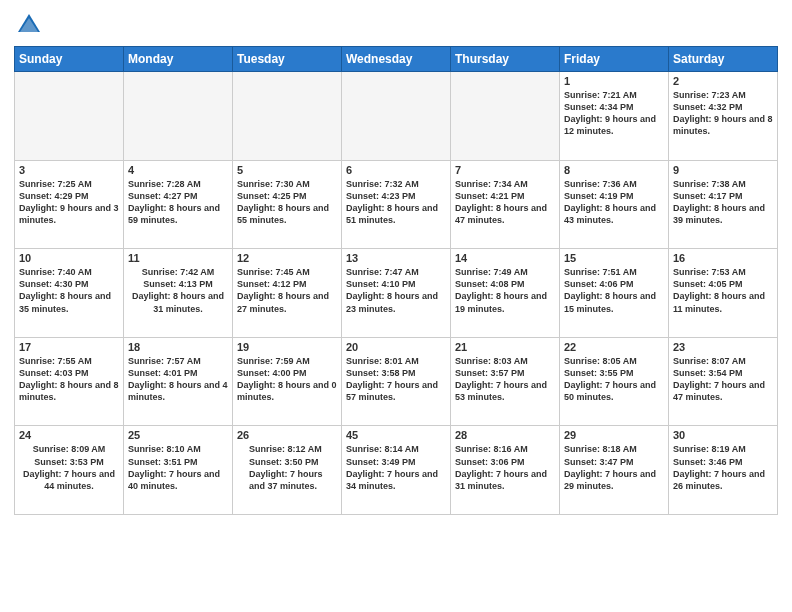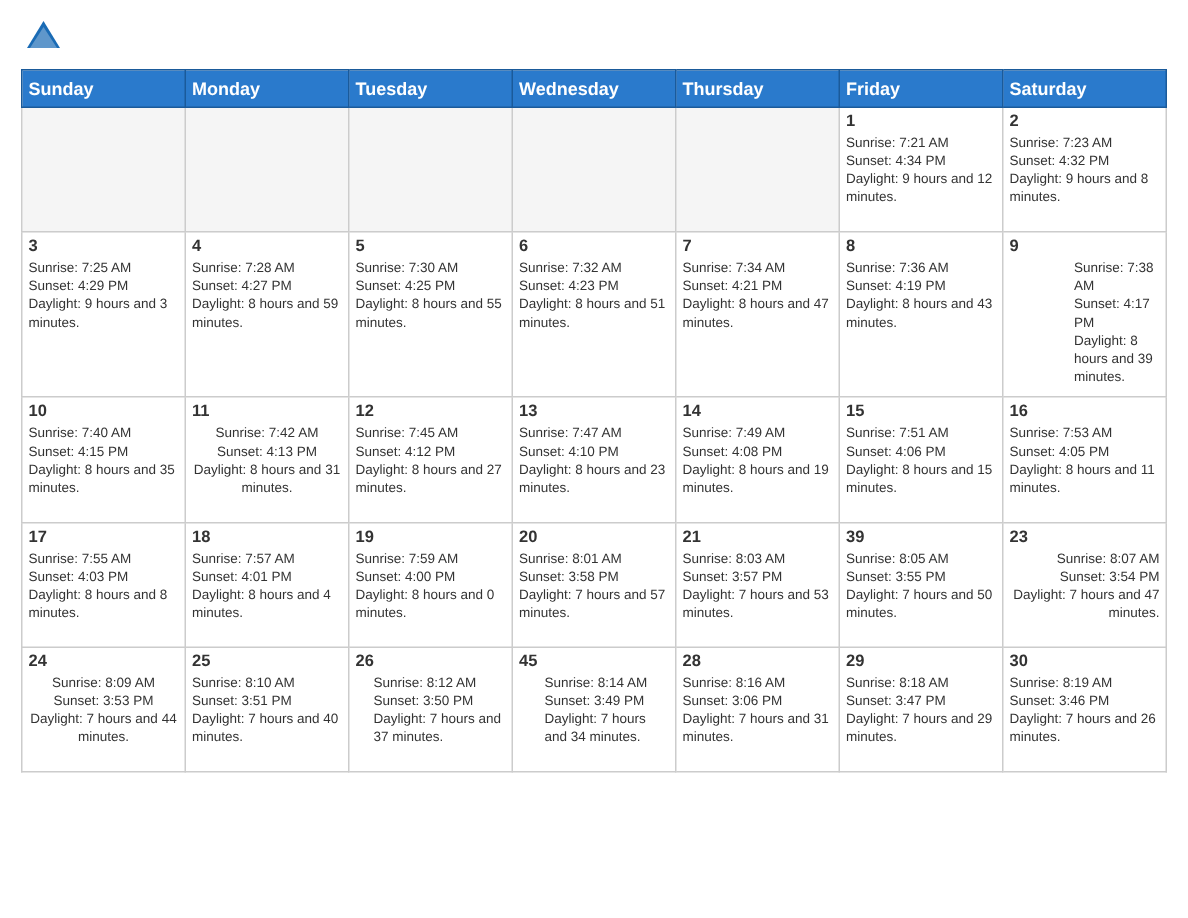--- a/index.html
+++ b/index.html
@@ -94,20 +94,21 @@
     .day-num {
       font-size: 11px;
       font-weight: bold;
       display: block;
       margin-bottom: 2px;
     }
     .day-info {
       line-height: 1.35;
       font-size: 9px;
       color: #333;
+      font-weight: bold;
     }
   </style>
 </head>
 <body>
 
 <div class="page">
   <div class="header">
     <div class="logo">
       <svg class="logo-icon" viewBox="0 0 30 30">
         <polygon points="15,4 26,22 4,22" fill="#1a6bb5"></polygon>
@@ -188,30 +189,30 @@
 Daylight: 8 hours and 47 minutes.</div>
           </td>
           <td>
             <span class="day-num">8</span>
             <div class="day-info" style="white-space: pre-line;">Sunrise: 7:36 AM
 Sunset: 4:19 PM
 Daylight: 8 hours and 43 minutes.</div>
           </td>
           <td>
             <span class="day-num">9</span>
-            <div class="day-info" style="white-space: pre-line; margin-left: 43px;">Sunrise: 7:38 AM
+            <div class="day-info" style="white-space: pre-line;">Sunrise: 7:38 AM
 Sunset: 4:17 PM
 Daylight: 8 hours and 39 minutes.</div>
           </td>
         </tr>
         <tr>
           <td>
             <span class="day-num">10</span>
             <div class="day-info" style="white-space: pre-line;">Sunrise: 7:40 AM
-Sunset: 4:15 PM
+Sunset: 4:30 PM
 Daylight: 8 hours and 35 minutes.</div>
           </td>
           <td>
             <span class="day-num">11</span>
             <div class="day-info" style="white-space: pre-line; text-align: center;">Sunrise: 7:42 AM
 Sunset: 4:13 PM
 Daylight: 8 hours and 31 minutes.</div>
           </td>
           <td>
             <span class="day-num">12</span>
@@ -269,28 +270,28 @@
 Sunset: 3:58 PM
 Daylight: 7 hours and 57 minutes.</div>
           </td>
           <td>
             <span class="day-num">21</span>
             <div class="day-info" style="white-space: pre-line;">Sunrise: 8:03 AM
 Sunset: 3:57 PM
 Daylight: 7 hours and 53 minutes.</div>
           </td>
           <td>
-            <span class="day-num">39</span>
+            <span class="day-num">22</span>
             <div class="day-info" style="white-space: pre-line;">Sunrise: 8:05 AM
 Sunset: 3:55 PM
 Daylight: 7 hours and 50 minutes.</div>
           </td>
           <td>
             <span class="day-num">23</span>
-            <div class="day-info" style="white-space: pre-line; text-align: right;">Sunrise: 8:07 AM
+            <div class="day-info" style="white-space: pre-line;">Sunrise: 8:07 AM
 Sunset: 3:54 PM
 Daylight: 7 hours and 47 minutes.</div>
           </td>
         </tr>
         <tr>
           <td>
             <span class="day-num">24</span>
             <div class="day-info" style="white-space: pre-line; text-align: center;">Sunrise: 8:09 AM
 Sunset: 3:53 PM
 Daylight: 7 hours and 44 minutes.</div>
@@ -302,21 +303,21 @@
 Daylight: 7 hours and 40 minutes.</div>
           </td>
           <td>
             <span class="day-num">26</span>
             <div class="day-info" style="white-space: pre-line; margin-left: 12px;">Sunrise: 8:12 AM
 Sunset: 3:50 PM
 Daylight: 7 hours and 37 minutes.</div>
           </td>
           <td>
             <span class="day-num">45</span>
-            <div class="day-info" style="white-space: pre-line; margin-left: 17px;">Sunrise: 8:14 AM
+            <div class="day-info" style="white-space: pre-line;">Sunrise: 8:14 AM
 Sunset: 3:49 PM
 Daylight: 7 hours and 34 minutes.</div>
           </td>
           <td>
             <span class="day-num">28</span>
             <div class="day-info" style="white-space: pre-line;">Sunrise: 8:16 AM
 Sunset: 3:06 PM
 Daylight: 7 hours and 31 minutes.</div>
           </td>
           <td>

